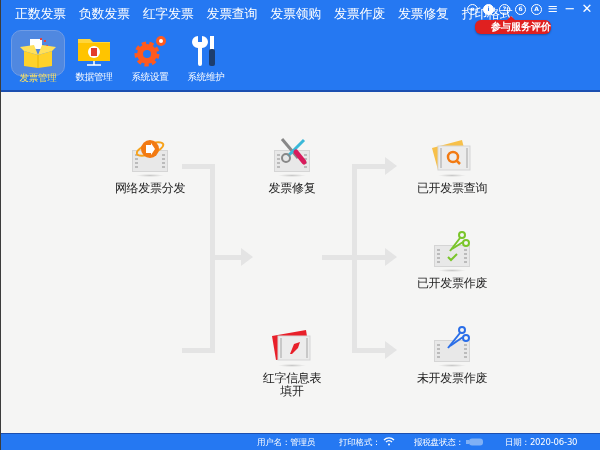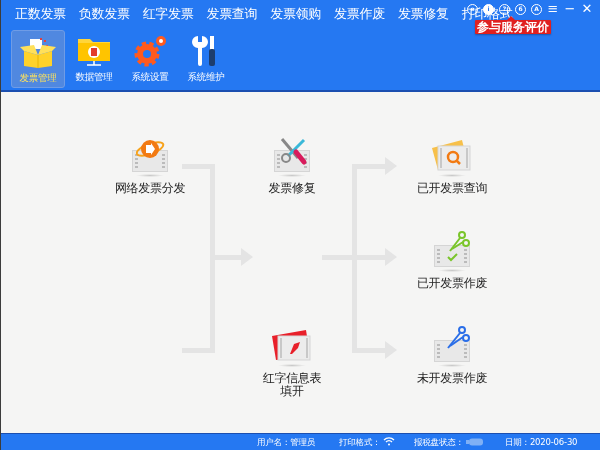--- a/index.html
+++ b/index.html
@@ -11,25 +11,25 @@
   .header { position: absolute; left: 0; top: 0; width: 600px; height: 92px; background: #2578f2; border-bottom: 2px solid #1b4fb0; }
 
   .menubar { position: absolute; left: 14px; top: 5px; display: flex; gap: 0; }
   .menu-item { color: #ffffff; font-size: 13px; margin-right: 13px; cursor: pointer; white-space: nowrap; letter-spacing: -0.3px; }
 
   .win-controls { position: absolute; right: 8px; top: 3px; display: flex; align-items: center; gap: 5px; }
   .circ-icon { width: 11px; height: 11px; border-radius: 50%; border: 1.5px solid #fff; background: transparent; color: #fff; font-size: 6px; line-height: 8px; text-align: center; font-weight: bold; }
   .circ-icon.filled { background: #fff; color: #2578f2; }
   .ctrl-glyph { color: #fff; font-size: 13px; line-height: 12px; width: 12px; text-align: center; }
 
-  .service-badge { position: absolute; left: 474px; top: 20px; width: 76px; height: 14px; background: #e02020; border-radius: 1px; color: #fff; font-size: 12px; line-height: 14px; text-align: center; font-weight: bold; box-shadow: 0 1px 2px rgba(0,0,0,0.3); }
+  .service-badge { position: absolute; left: 474px; top: 20px; width: 76px; height: 14px; background: #e02020; border-radius: 6px; color: #fff; font-size: 10px; line-height: 14px; text-align: right; font-weight: bold; box-shadow: 0 1px 2px rgba(0,0,0,0.3); }
   .service-badge:before { content: ""; position: absolute; left: 32px; top: -4px; border-left: 4px solid transparent; border-right: 4px solid transparent; border-bottom: 4px solid #e02020; }
 
   .toolbar { position: absolute; left: 10px; top: 30px; display: flex; gap: 0; }
-  .tool { width: 54px; height: 58px; display: flex; flex-direction: column; align-items: center; justify-content: flex-start; padding-top: 4px; border-radius: 3px; cursor: pointer; margin-right: 2px; }
+  .tool { width: 54px; height: 46px; display: flex; flex-direction: column; align-items: center; justify-content: flex-start; padding-top: 4px; border-radius: 10px; cursor: pointer; margin-right: 2px; }
   .tool.active { background: #5088e0; border: 1px solid #6f9ce6; }
   .tool-icon { width: 36px; height: 34px; position: relative; }
   .tool-label { color: #fff; font-size: 9.5px; margin-top: 3px; white-space: nowrap; letter-spacing: -0.3px; }
   .tool.active .tool-label { color: #ffe35a; }
 
   .main { position: absolute; left: 1px; top: 94px; width: 599px; height: 338px; background: #f5f5f4; }
 
   .node { position: absolute; display: flex; flex-direction: column; align-items: center; cursor: pointer; }
   .node-icon { width: 48px; height: 44px; position: relative; }
   .node-label { font-size: 12px; color: #222; margin-top: 4px; text-align: center; line-height: 13px; letter-spacing: -0.3px; }

